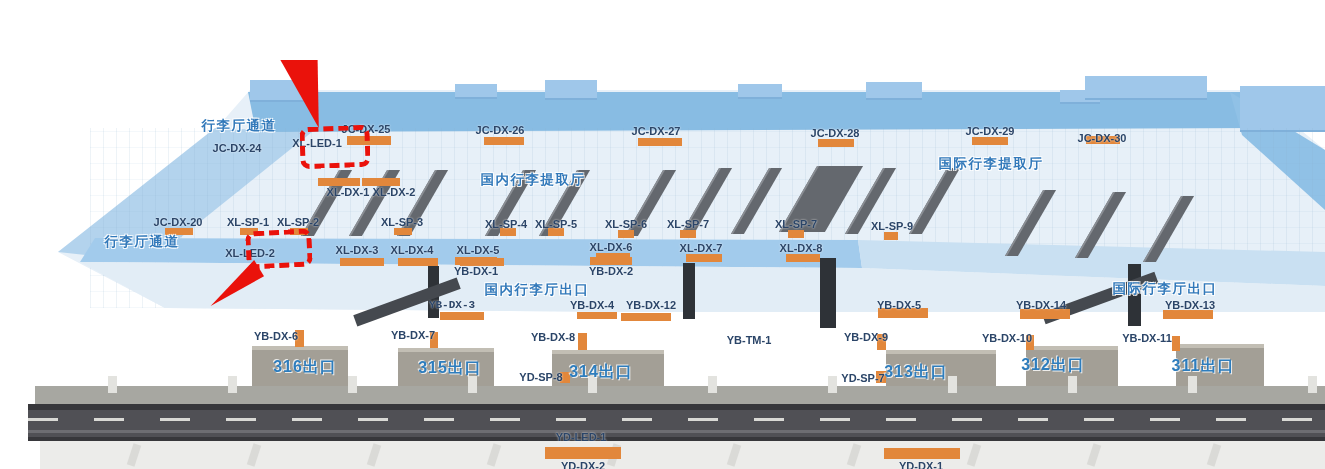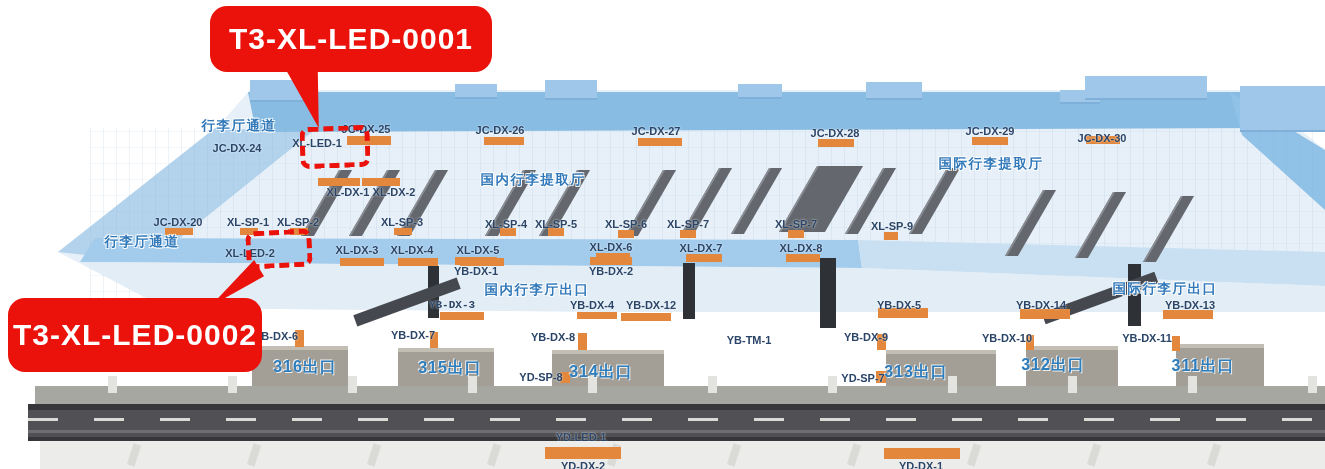--- a/index.html
+++ b/index.html
@@ -104,28 +104,22 @@
       <div class="shape" style="left: 850px; top: 444px; width: 8px; height: 22px; background: rgb(214, 214, 210); transform: rotate(18deg); opacity: 0.8;"></div>
       <div class="shape" style="left: 970px; top: 444px; width: 8px; height: 22px; background: rgb(214, 214, 210); transform: rotate(18deg); opacity: 0.8;"></div>
       <div class="shape" style="left: 1090px; top: 444px; width: 8px; height: 22px; background: rgb(214, 214, 210); transform: rotate(18deg); opacity: 0.8;"></div>
       <div class="shape" style="left: 1210px; top: 444px; width: 8px; height: 22px; background: rgb(214, 214, 210); transform: rotate(18deg); opacity: 0.8;"></div>
     </div>
 
   <div class="dashed-box" style="left:300px;top:126px;width:70px;height:42px;transform:rotate(-2deg);"></div>
   <div class="dashed-box" style="left:246px;top:230px;width:66px;height:38px;transform:rotate(-3deg);"></div>
 
   <div class="tail" style="left:272px;top:60px;width:60px;height:70px;clip-path:polygon(14% 0,76% 0,78% 97%);"></div>
-  <div class="callout" style="left:210px;top:6px;width:282px;height:66px;">
-    <span>T3-XL-LED-0001</span>
-  </div>
 
   <div class="tail" style="left:206px;top:258px;width:58px;height:48px;clip-path:polygon(83% 4%,100% 38%,8% 100%);"></div>
-  <div class="callout" style="left:8px;top:298px;width:254px;height:74px;">
-    <span>T3-XL-LED-0002</span>
-  </div>
 
   <div id="labels">
       <span class="area-label" style="left: 239px; top: 126px;">行李厅通道</span>
       <span class="area-label" style="left: 142px; top: 242px;">行李厅通道</span>
       <span class="area-label" style="left: 533px; top: 180px;">国内行李提取厅</span>
       <span class="area-label" style="left: 991px; top: 164px;">国际行李提取厅</span>
       <span class="area-label" style="left: 537px; top: 290px;">国内行李厅出口</span>
       <span class="area-label" style="left: 1165px; top: 289px;">国际行李厅出口</span>
       <span class="exit-label" style="left: 305px; top: 367px;">316出口</span>
       <span class="exit-label" style="left: 450px; top: 368px;">315出口</span>

